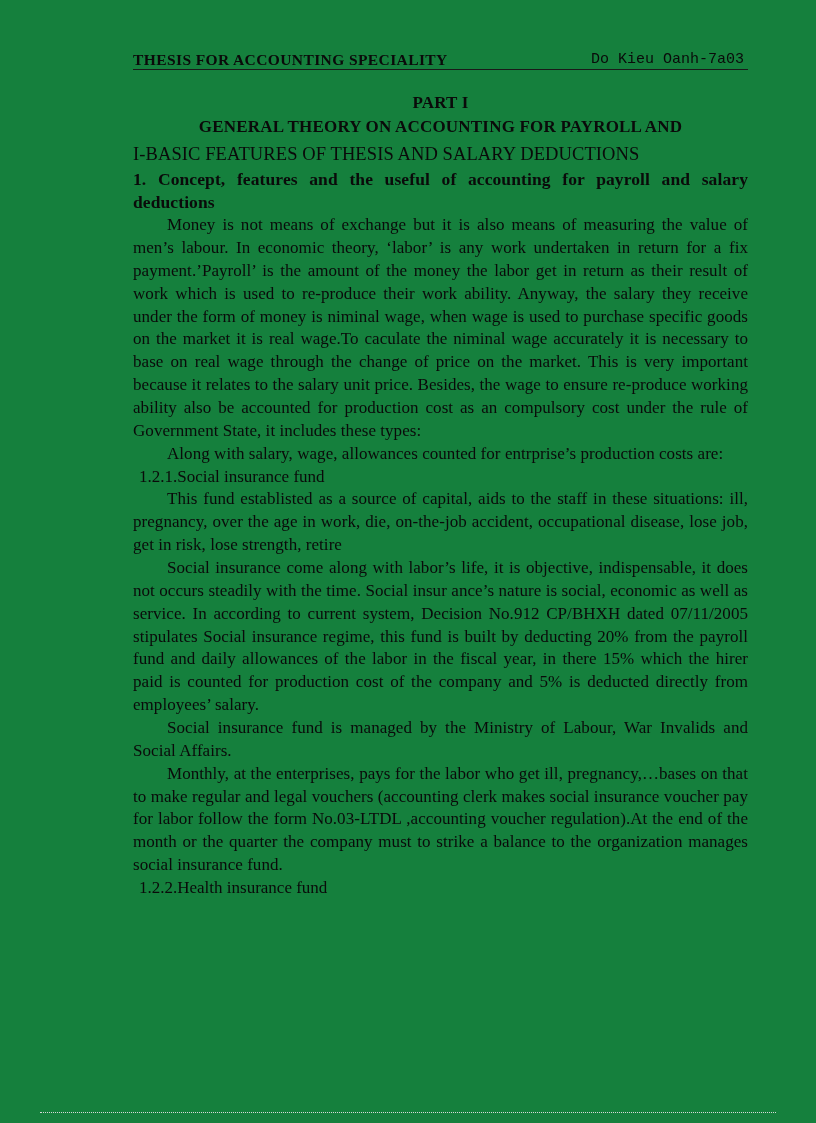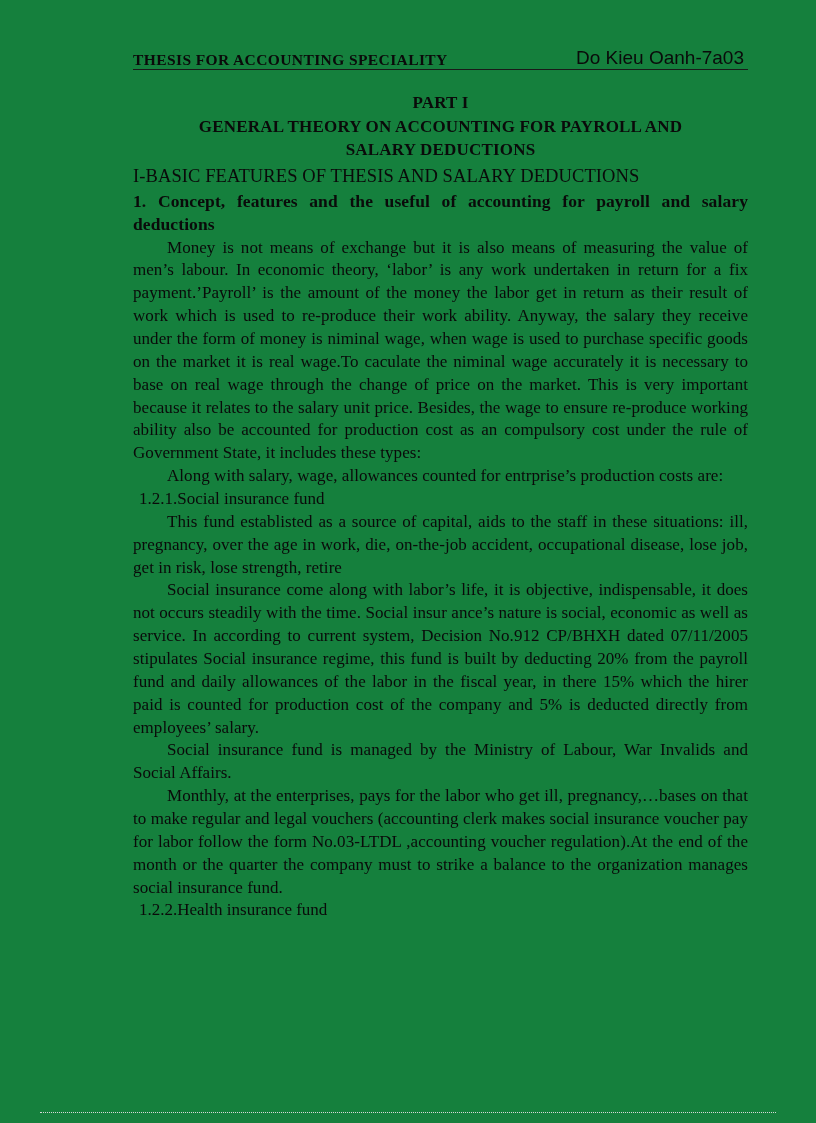--- a/index.html
+++ b/index.html
@@ -40,22 +40,22 @@
   .hdr-left {
     font-family: "Liberation Serif", "DejaVu Serif", serif;
     font-weight: bold;
     font-size: 15.5px;
     letter-spacing: 0.4px;
     line-height: 1;
     padding-bottom: 2px;
     white-space: nowrap;
   }
   .hdr-right {
-    font-family: Liberation Sans, sans-serif;
-    font-size: 19px;
+    font-family: Liberation Mono, monospace;
+    font-size: 15px;
     line-height: 1;
     padding-bottom: 2px;
     padding-right: 4px;
     white-space: nowrap;
     margin-left: 40px;
   }
 
   
   .content {
     position: absolute;
@@ -170,21 +170,20 @@
 
   <div class="running-header">
     <span class="hdr-left">THESIS FOR ACCOUNTING SPECIALITY</span>
     <span class="hdr-right">Do  Kieu Oanh-7a03</span>
   </div>
 
   <div class="content">
 
     <div class="ctr part">PART I</div>
     <div class="ctr subject">GENERAL THEORY ON ACCOUNTING FOR PAYROLL AND</div>
-    <div class="ctr subject">SALARY DEDUCTIONS</div>
 
     <h2 class="sec-head">I-BASIC FEATURES OF THESIS AND SALARY DEDUCTIONS</h2>
 
     <h3 class="num-head">1. Concept, features and the useful of accounting for payroll and salary deductions</h3>
 
 
     <p class="para">Money is not means of exchange but it is also means of measuring the value of men’s labour. In economic theory, ‘labor’ is any work undertaken in return for a fix payment.’Payroll’ is the amount of the money the labor get in return as their result of work which is used to re-produce their work ability. Anyway, the salary they receive under the form of money is niminal wage, when wage is used to purchase specific goods on the market it is real wage.To caculate the niminal wage accurately it is necessary to base on real wage through the  change of price on the market. This is very important because it relates to the salary unit price. Besides, the wage to ensure re-produce working ability also be accounted for production cost  as an compulsory cost under the rule of Government State, it includes these types:</p>
 
 
     <p class="para">Along with salary, wage, allowances counted for entrprise’s production costs are:</p>

